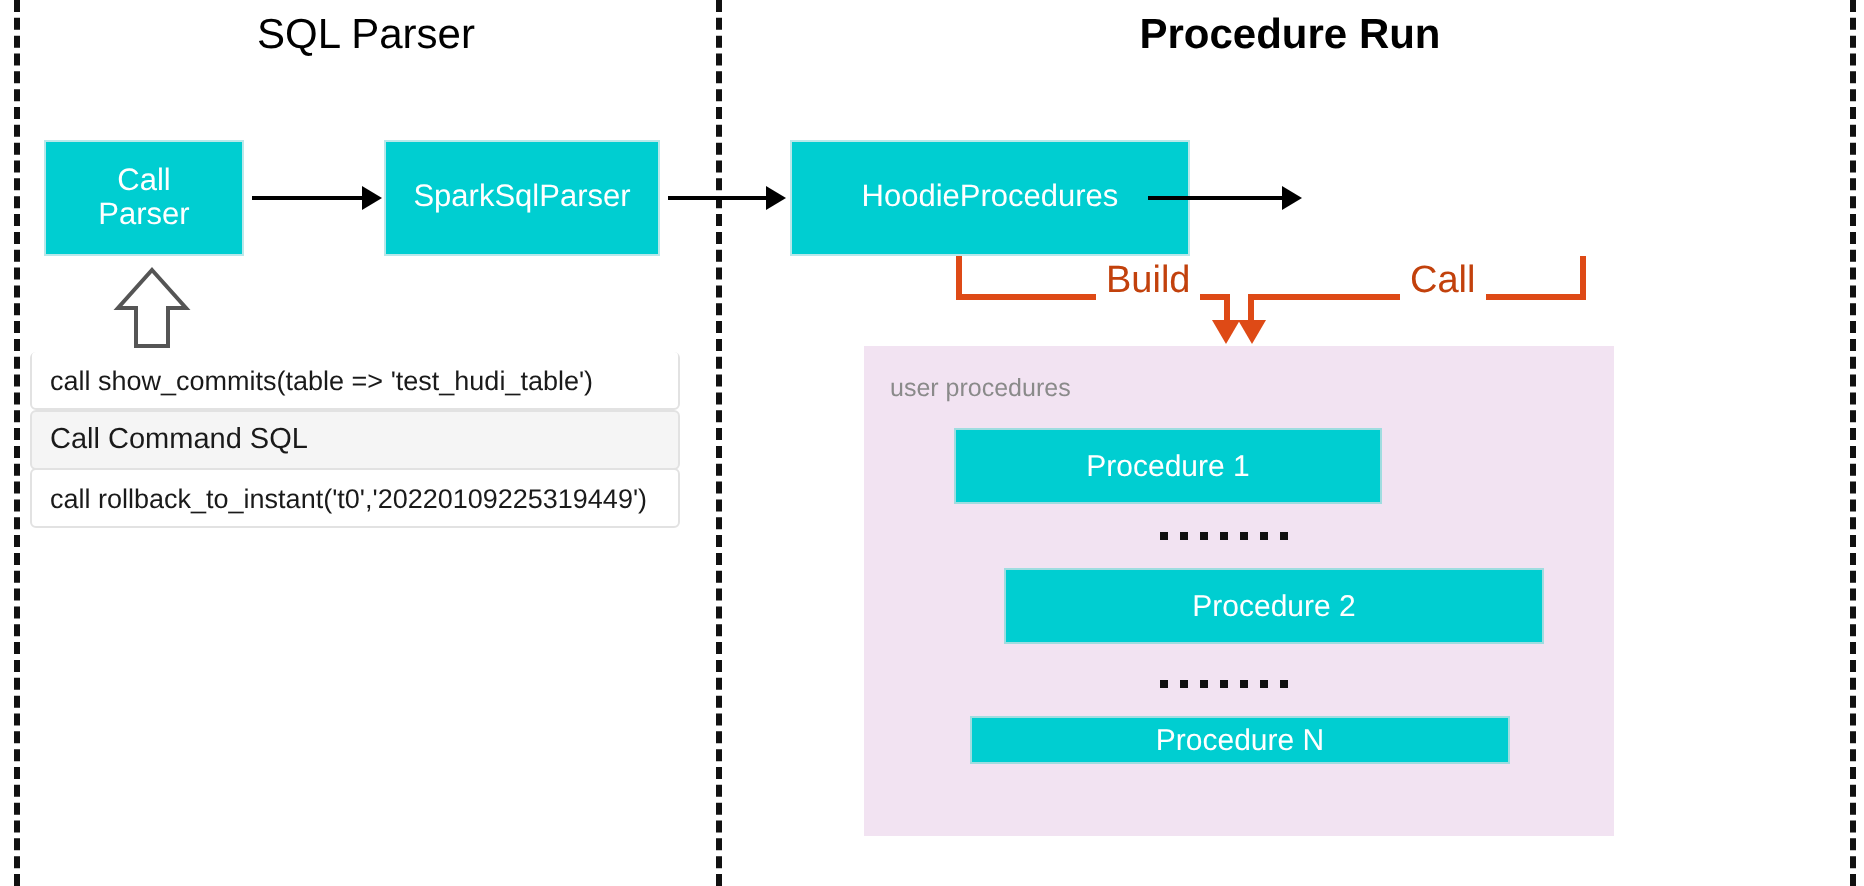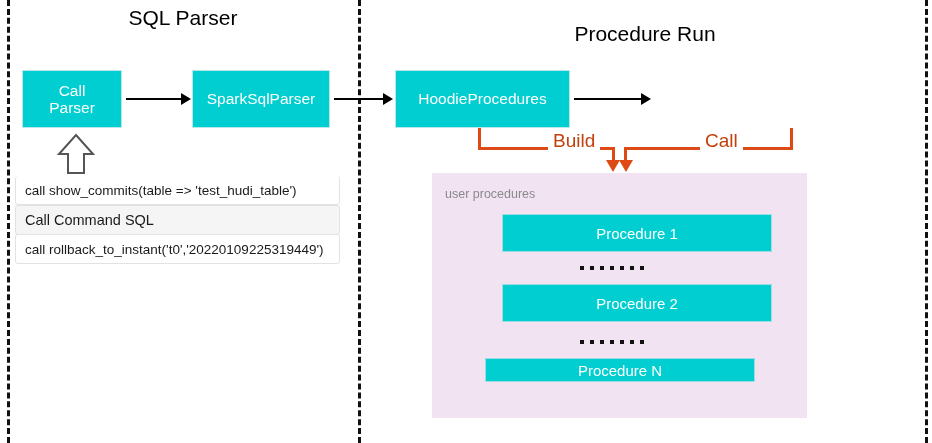--- a/index.html
+++ b/index.html
@@ -57,36 +57,36 @@
 </head>
 <body>
 
 <div class="canvas">
 
   <div class="divider" style="left:7px;"></div>
   <div class="divider" style="left:358px;"></div>
   <div class="divider" style="left:925px;"></div>
 
   <div class="section-title" style="left:83px;top:6px;width:200px;text-align:center;">SQL Parser</div>
-  <div class="section-title" style="left:545px;top:22px;width:200px;">Procedure Run</div>
+  <div class="section-title" style="left:545px;top:6px;width:200px;font-weight:bold;">Procedure Run</div>
 
   <div class="tealbox" style="left:22px;top:70px;width:100px;height:58px;flex-direction:column;">
     <span>Call</span>
     <span>Parser</span>
   </div>
 
   <div class="arrow-line" style="left:126px;top:98px;width:56px;"></div>
   <div class="arrow-head" style="left:181px;top:93px;"></div>
 
   <div class="tealbox" style="left:192px;top:70px;width:138px;height:58px;">SparkSqlParser</div>
 
   <div class="arrow-line" style="left:334px;top:98px;width:50px;"></div>
   <div class="arrow-head" style="left:383px;top:93px;"></div>
 
-  <div class="tealbox" style="left:395px;top:70px;width:175px;height:58px;">HoodieProcedures</div>
+  <div class="tealbox" style="left:395px;top:70px;width:200px;height:58px;">HoodieProcedures</div>
 
   <div class="arrow-line" style="left:574px;top:98px;width:68px;"></div>
   <div class="arrow-head" style="left:641px;top:93px;"></div>
 
 
   <div class="up-arrow" style="left:56px;top:133px;width:40px;height:42px;">
     <svg width="40" height="42" viewBox="0 0 40 42">
       <polygon points="20,2 37,21 28,21 28,40 12,40 12,21 3,21" fill="#ffffff" stroke="#555555" stroke-width="2"></polygon>
     </svg>
   </div>
@@ -105,21 +105,21 @@
 
   <div class="oline" style="left:790px;top:128px;width:3px;height:22px;"></div>
   <div class="oline" style="left:624px;top:147px;width:169px;height:3px;"></div>
   <div class="oline" style="left:624px;top:147px;width:3px;height:15px;"></div>
   <div class="ohead" style="left:619px;top:160px;"></div>
   <div class="olabel" style="left:700px;top:130px;">Call</div>
 
   <div class="panel" style="left:432px;top:173px;width:375px;height:245px;"></div>
   <div class="panel-label" style="left:445px;top:187px;">user procedures</div>
 
-  <div class="procbox" style="left:502px;top:214px;width:270px;height:38px;">Procedure 1</div>
+  <div class="procbox" style="left:477px;top:214px;width:214px;height:38px;">Procedure 1</div>
 
   <div class="dots" style="left:580px;top:266px;">
     <i></i>
       <i></i>
       <i></i>
       <i></i>
       <i></i>
       <i></i>
       <i></i>
   </div>

